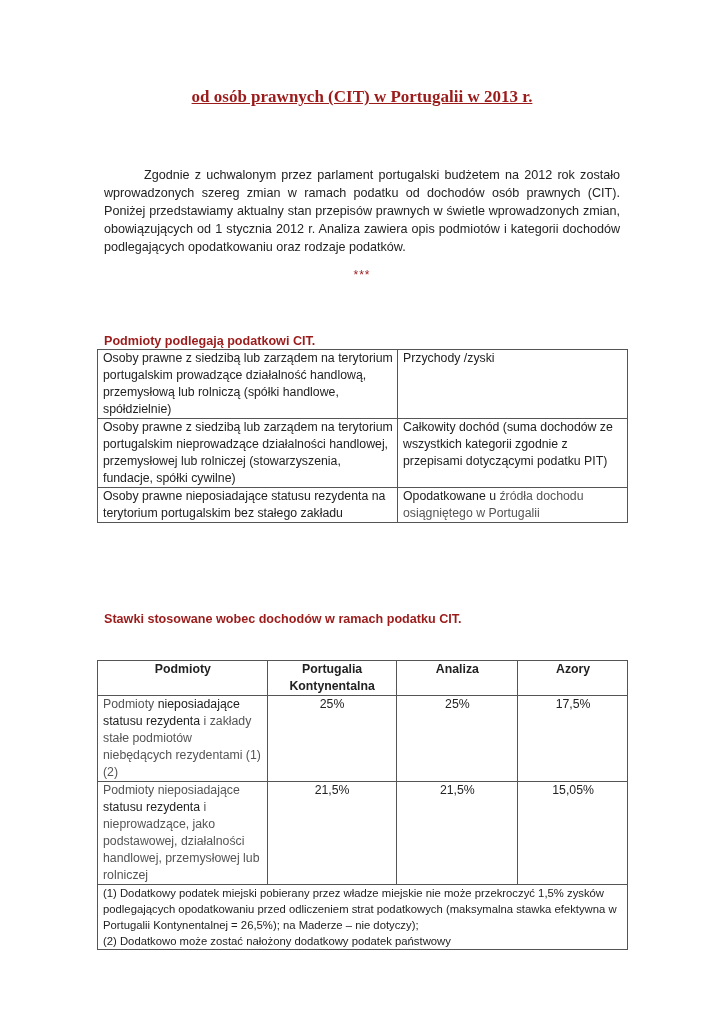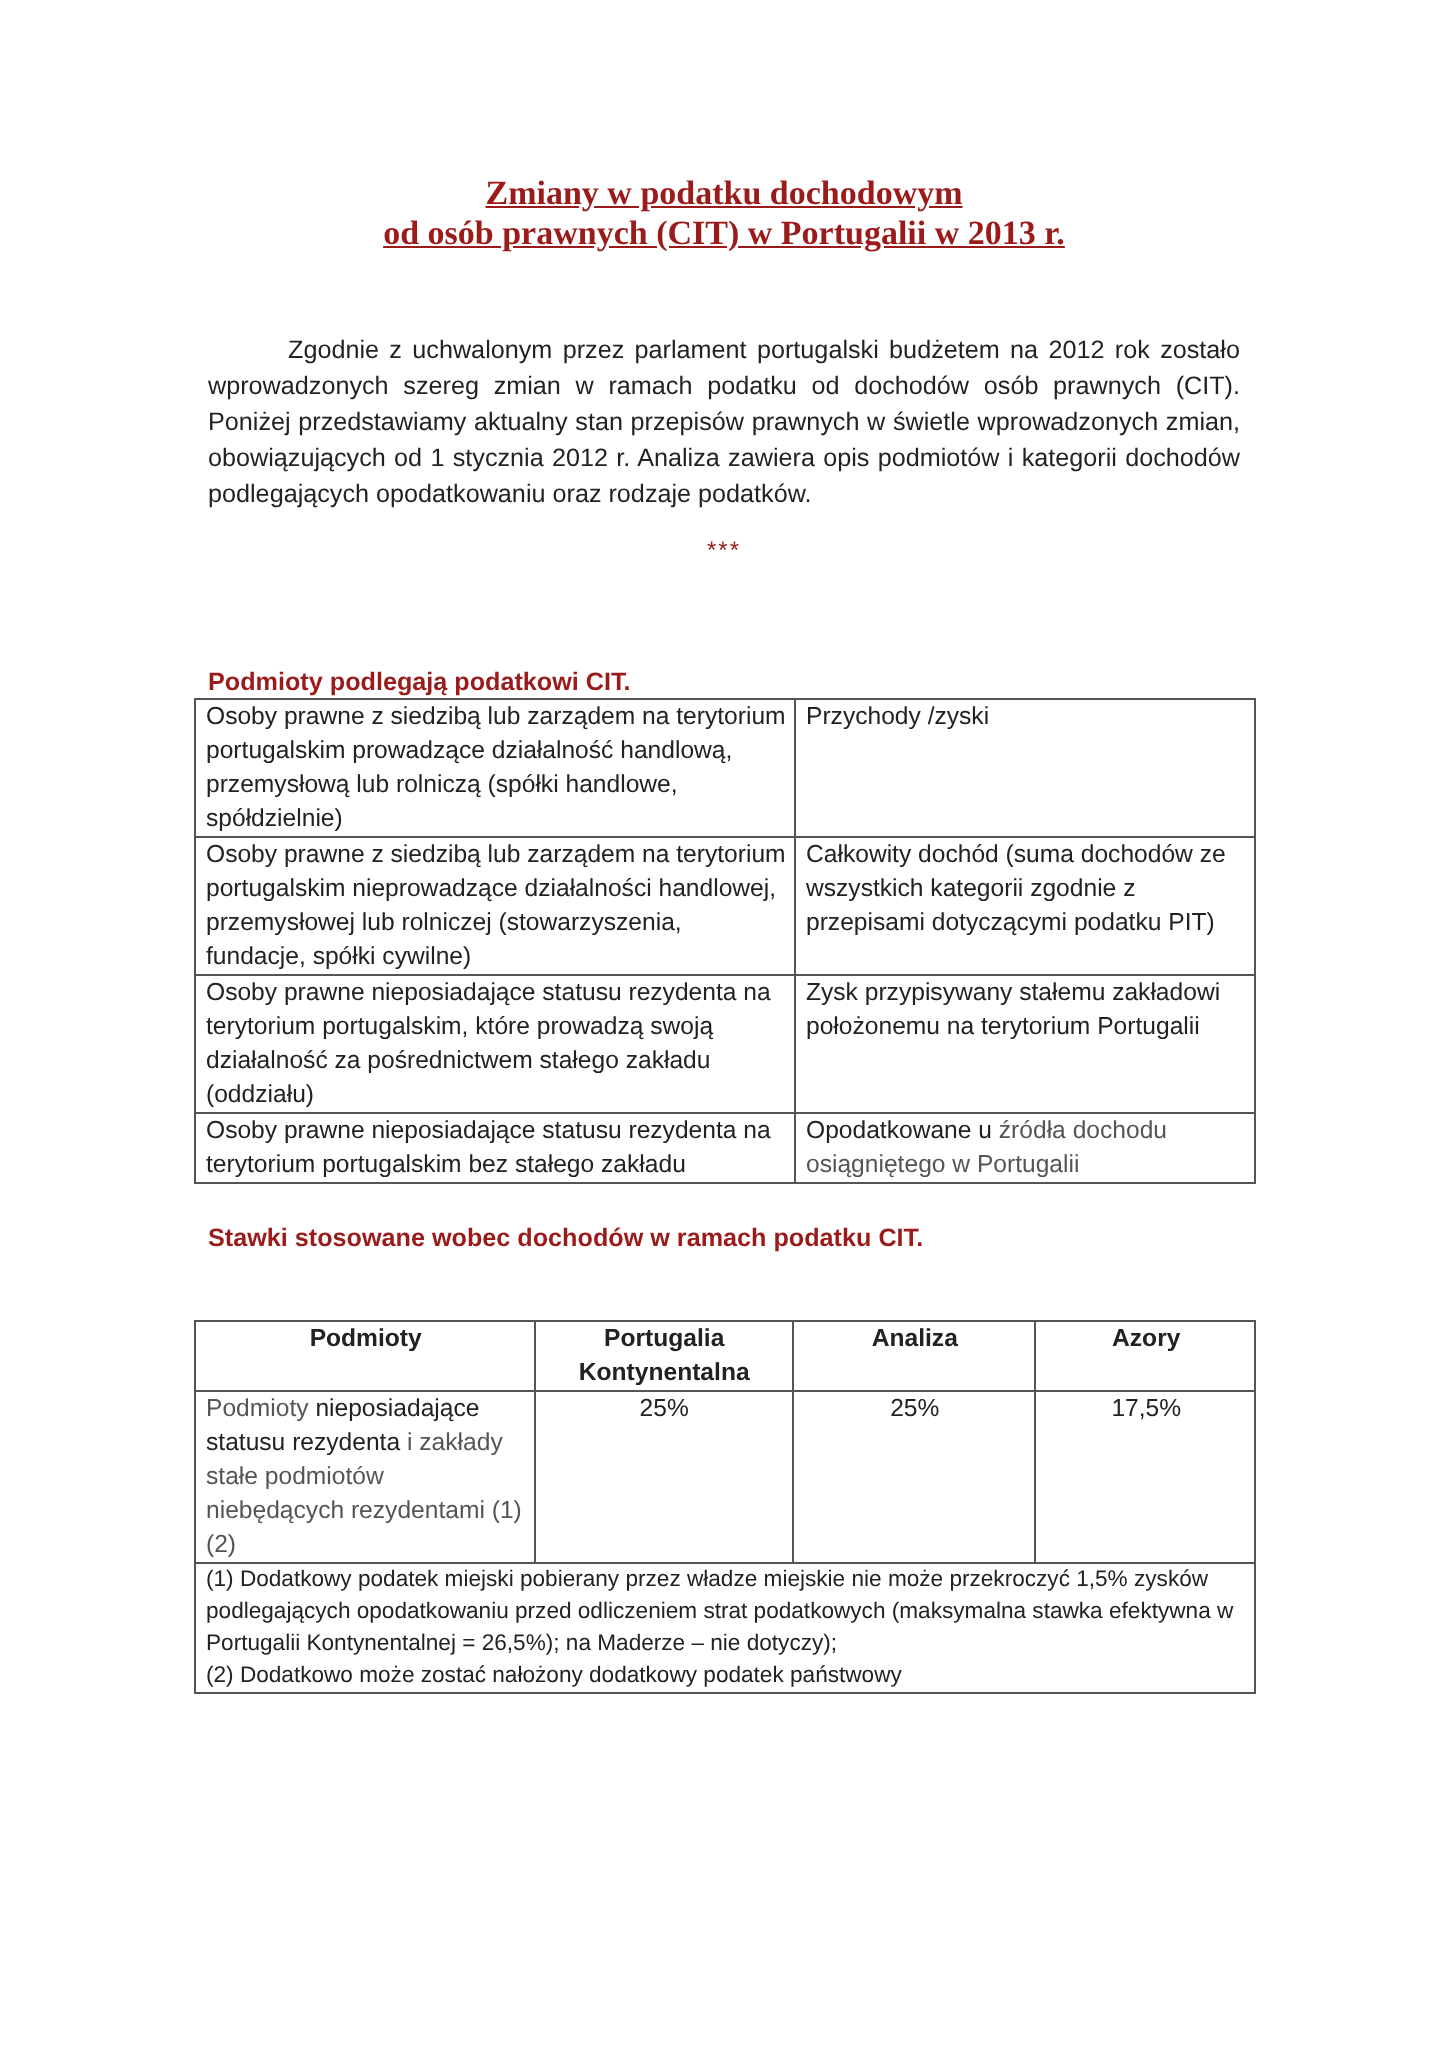--- a/index.html
+++ b/index.html
@@ -17,43 +17,38 @@
   .t1 td.c1 { width:290px; }
   .t2 { left:97px; top:660px; width:531px;padding-left:35px; }
   .t2 td.num { text-align:center; }
   .grey { color:#555; }
   .note { font-size:11.3px; line-height:16px; }
 </style>
 </head>
 <body>
 
 <div class="title">
-  <span>Zmiany w podatku dochodowym</span>
   <span>od osób prawnych (CIT) w Portugalii w 2013 r.</span>
 </div>
 
 <div class="intro"><span class="indent"></span><span>Zgodnie z uchwalonym przez parlament portugalski budżetem na 2012 rok zostało wprowadzonych szereg zmian w ramach podatku od dochodów osób prawnych (CIT). Poniżej przedstawiamy aktualny stan przepisów prawnych w świetle wprowadzonych zmian, obowiązujących od 1 stycznia 2012 r. Analiza zawiera opis podmiotów i kategorii dochodów podlegających opodatkowaniu  oraz rodzaje podatków.</span></div>
 
 <div class="stars">***</div>
 
 <div class="section" style="top:334px;">Podmioty podlegają podatkowi CIT.</div>
 
 <table class="t1">
   <tbody>
       <tr>
     <td class="c1">Osoby prawne z siedzibą lub zarządem na terytorium portugalskim prowadzące działalność handlową, przemysłową lub rolniczą (spółki handlowe, spółdzielnie)</td>
     <td>Przychody /zyski</td>
   </tr>
   <tr>
     <td class="c1">Osoby prawne z siedzibą lub zarządem na terytorium portugalskim nieprowadzące działalności handlowej, przemysłowej lub rolniczej (stowarzyszenia, fundacje, spółki cywilne)</td>
     <td>Całkowity dochód (suma dochodów ze wszystkich kategorii zgodnie z przepisami dotyczącymi podatku PIT)</td>
-  </tr>
-  <tr>
-    <td class="c1">Osoby prawne nieposiadające statusu rezydenta na terytorium portugalskim, które prowadzą swoją działalność za pośrednictwem stałego zakładu (oddziału)</td>
-    <td>Zysk przypisywany stałemu zakładowi położonemu na terytorium Portugalii</td>
   </tr>
   <tr>
     <td class="c1">Osoby prawne nieposiadające statusu rezydenta na terytorium portugalskim bez stałego zakładu</td>
     <td><span>Opodatkowane u </span><span class="grey">źródła dochodu osiągniętego w Portugalii</span></td>
   </tr>
 </tbody>
   </table>
 
 <div class="section" style="top:612px;">Stawki stosowane wobec dochodów w ramach podatku CIT.</div>
 
@@ -71,19 +66,25 @@
     <th>Analiza</th>
     <th>Azory</th>
   </tr>
   <tr>
     <td><span class="grey">Podmioty </span><span>nieposiadające statusu rezydenta</span><span class="grey"> i zakłady stałe podmiotów niebędących rezydentami (1) (2)</span></td>
     <td class="num">25%</td>
     <td class="num">25%</td>
     <td class="num">17,5%</td>
   </tr>
   <tr>
+    <td><span class="grey">Podmioty nieposiadające </span><span>statusu rezydenta</span><span class="grey"> i nieprowadzące, jako podstawowej, działalności handlowej, przemysłowej lub rolniczej</span></td>
+    <td class="num">21,5%</td>
+    <td class="num">21,5%</td>
+    <td class="num">15,05%</td>
+  </tr>
+  <tr>
     <td colspan="4" class="note">
       <div>(1) Dodatkowy podatek miejski pobierany przez władze miejskie nie może przekroczyć 1,5% zysków podlegających opodatkowaniu przed odliczeniem strat podatkowych (maksymalna stawka efektywna w Portugalii Kontynentalnej = 26,5%); na Maderze – nie dotyczy);</div>
       <div>(2) Dodatkowo może zostać nałożony dodatkowy podatek państwowy</div>
     </td>
   </tr>
 </tbody>
   </table>
 
 </body></html>

